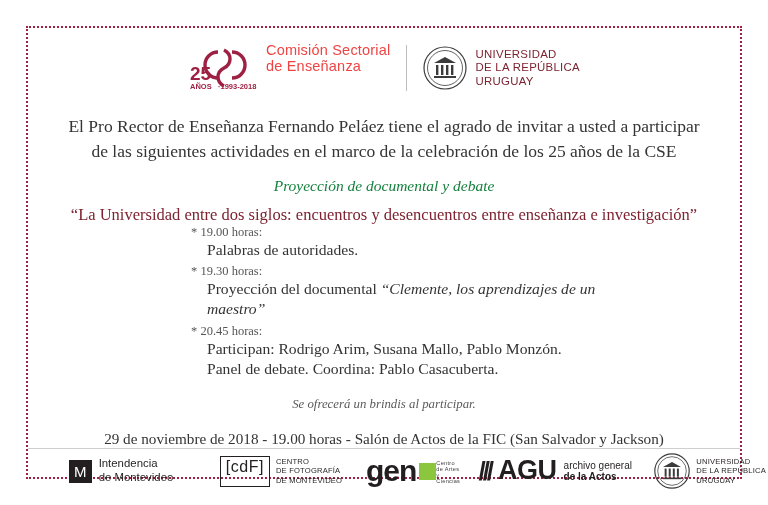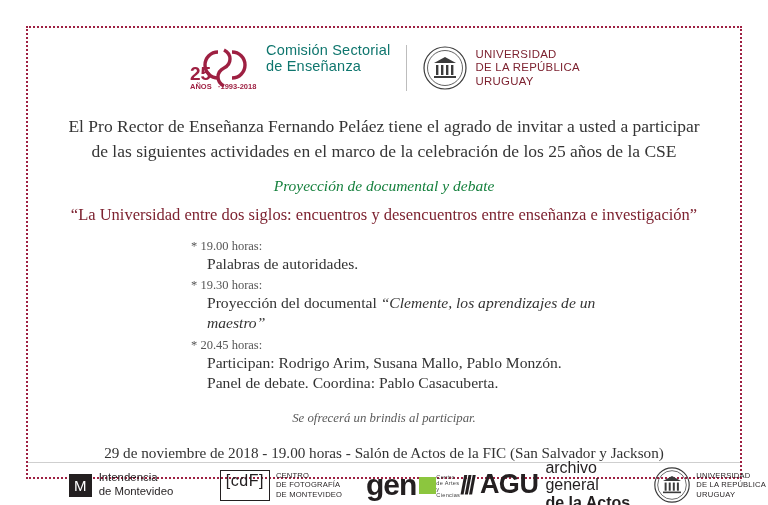--- a/index.html
+++ b/index.html
@@ -49,21 +49,21 @@
   }
   .cse-mark svg { display: block; }
   .cse-text {
     line-height: 1.12;
     font-family: "Liberation Sans", sans-serif;
     color: #7a1f33;
   }
   .cse-text .l1, .cse-text .l2 {
     font-size: 14.5px;
     letter-spacing: 0.2px;
-    color: #0f766e;
+    color: #ef4444;
   }
 
   .logo-divider {
     width: 1px;
     height: 46px;
     background: #bdbdbd;
     margin: 0 16px;
   }
 
   .udelar-logo {
@@ -103,21 +103,20 @@
 
   .doc-title {
     margin-top: 10px;
     text-align: center;
     font-size: 16.5px;
     color: #7d2230;
     width: 660px;
   }
 
   .schedule {
-    margin-top: 14px;
     width: 430px;
     margin-left: 40px;
   }
   .sched-item {
     margin-bottom: 4px;
   }
   .sched-time {
     font-size: 12.5px;
     color: #555;
     margin-left: 2px;
@@ -245,21 +244,21 @@
   .agu-name {
     font-family: "Liberation Sans", sans-serif;
     font-size: 27px;
     font-weight: bold;
     color: #231f20;
     line-height: 0.86;
     letter-spacing: -0.5px;
   }
   .agu-text {
     font-family: "Liberation Sans", sans-serif;
-    font-size: 16px;
+    font-size: 10px;
     color: #231f20;
     line-height: 1.1;
   }
   .agu-text .b { font-weight: bold; }
 
   .udelar-footer { display: flex; align-items: center; gap: 6px; }
   .udelar-footer .udelar-seal { width: 36px; height: 36px; }
   .uf-text {
     font-family: "Liberation Sans", sans-serif;
     font-size: 7.6px;

